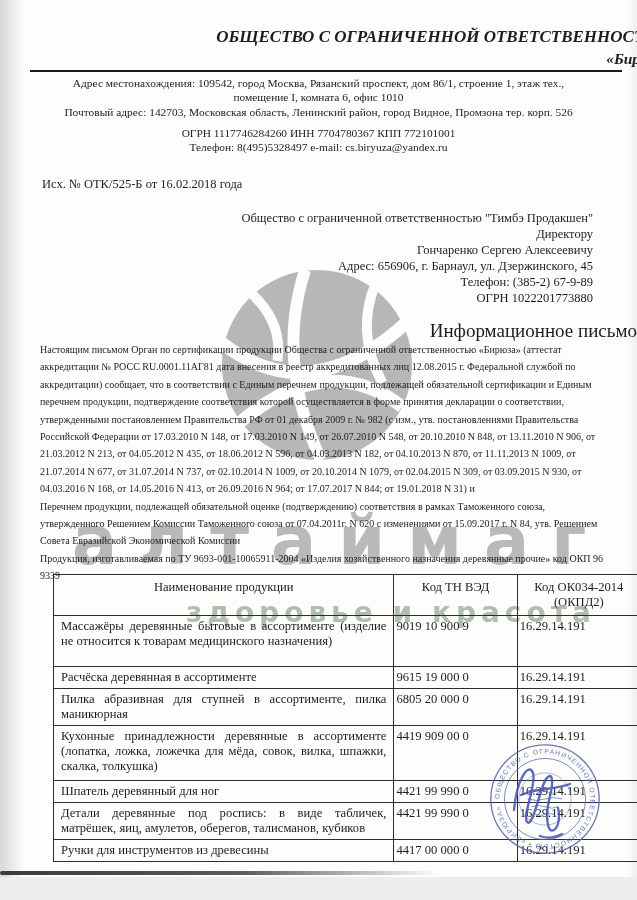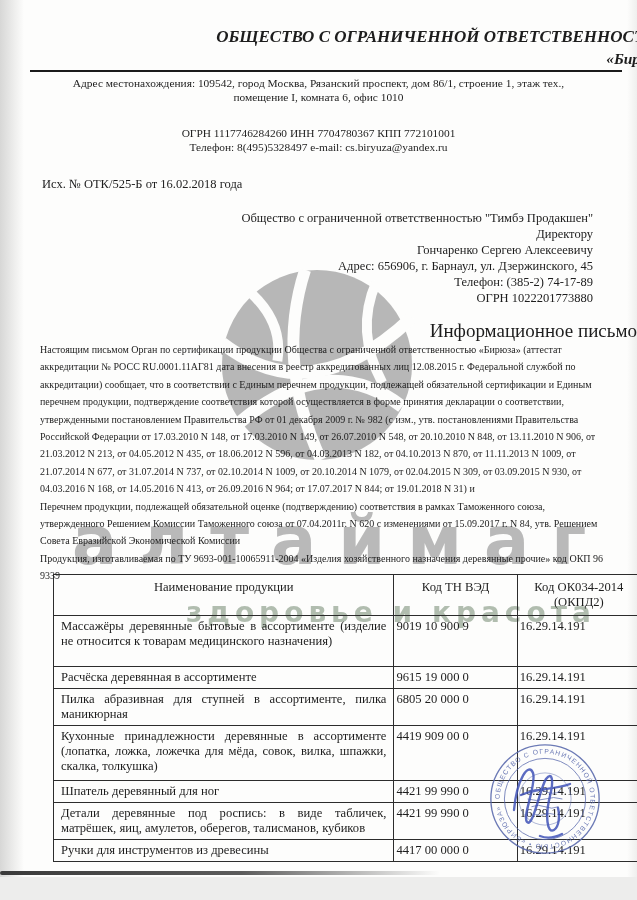--- a/index.html
+++ b/index.html
@@ -102,34 +102,35 @@
   <div class="content">
 
     <div class="lh-title">
       <div>ОБЩЕСТВО С ОГРАНИЧЕННОЙ ОТВЕТСТВЕННОСТЬЮ</div>
       <div class="org-name">«Бирюза»</div>
     </div>
     <div class="lh-rule"></div>
     <div class="lh-addr">
       <div>Адрес местонахождения: 109542, город Москва, Рязанский проспект, дом 86/1, строение 1, этаж тех.,</div>
       <div>помещение I, комната 6, офис 1010</div>
+      <div>Почтовый адрес: 142703, Московская область, Ленинский район, город Видное, Промзона тер. корп. 526</div>
     </div>
     <div class="lh-reg">
       <div>ОГРН 1117746284260 ИНН 7704780367 КПП 772101001</div>
       <div>Телефон: 8(495)5328497 e-mail: cs.biryuza@yandex.ru</div>
     </div>
 
     <div class="outgoing">Исх. № ОТК/525-Б от 16.02.2018 года</div>
 
     <div class="recipient">
       <div>Общество с ограниченной ответственностью "Тимбэ Продакшен"</div>
       <div>Директору</div>
       <div>Гончаренко Сергею Алексеевичу</div>
       <div>Адрес: 656906, г. Барнаул, ул. Дзержинского, 45</div>
-      <div>Телефон: (385-2) 74-17-89</div>
+      <div>Телефон: (385-2) 67-9-89</div>
       <div>ОГРН 1022201773880</div>
     </div>
 
     <div class="letter-title">Информационное письмо</div>
     <div class="body-text">
       <p>Настоящим письмом Орган по сертификации продукции Общества с ограниченной ответственностью «Бирюза» (аттестат аккредитации № РОСС RU.0001.11АГ81 дата внесения в реестр аккредитованных лиц 12.08.2015 г. Федеральной службой по аккредитации) сообщает, что в соответствии с Единым перечнем продукции, подлежащей обязательной сертификации и Единым перечнем продукции, подтверждение соответствия которой осуществляется в форме принятия декларации о соответствии, утвержденными постановлением Правительства РФ от 01 декабря 2009 г. № 982 (с изм., утв. постановлениями Правительства Российской Федерации от 17.03.2010 N 148, от 17.03.2010 N 149, от 26.07.2010 N 548, от 20.10.2010 N 848, от 13.11.2010 N 906, от 21.03.2012 N 213, от 04.05.2012 N 435, от 18.06.2012 N 596, от 04.03.2013 N 182, от 04.10.2013 N 870, от 11.11.2013 N 1009, от 21.07.2014 N 677, от 31.07.2014 N 737, от 02.10.2014 N 1009, от 20.10.2014 N 1079, от 02.04.2015 N 309, от 03.09.2015 N 930, от 04.03.2016 N 168, от 14.05.2016 N 413, от 26.09.2016 N 964; от 17.07.2017 N 844; от 19.01.2018 N 31) и</p>
       <p>Перечнем продукции, подлежащей обязательной оценке (подтверждению) соответствия в рамках Таможенного союза, утвержденного Решением Комиссии Таможенного союза от 07.04.2011г. N 620 с изменениями от 15.09.2017 г. N 84, утв. Решением Совета Евразийской Экономической Комиссии</p>
       <p>Продукция, изготавливаемая по ТУ 9693-001-10065911-2004 «Изделия хозяйственного назначения деревянные прочие» код ОКП 96 9339</p>
     </div>
 

